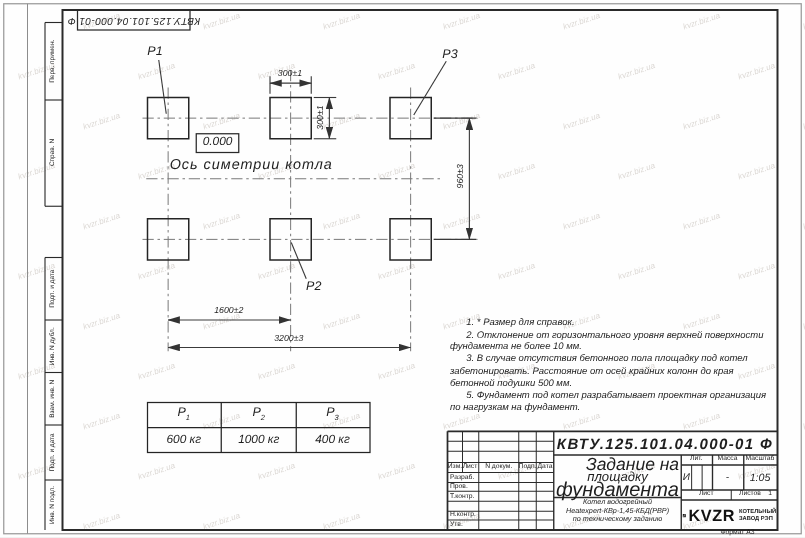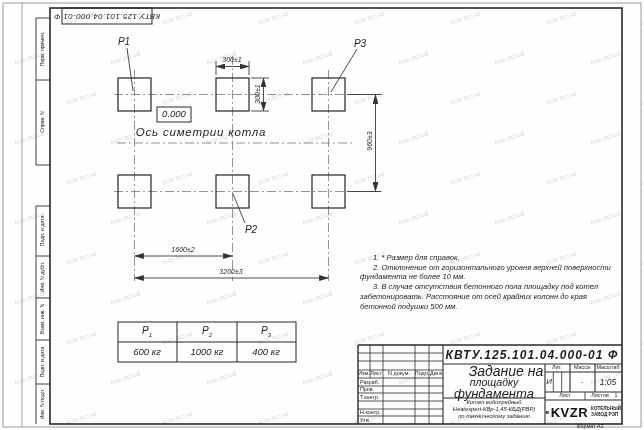--- a/index.html
+++ b/index.html
@@ -247,28 +247,29 @@
     <div class="t c" style="left:266px;top:332px;font-size:10px;"><span>P</span><sub style="font-size:6px;">3</sub></div>
     <div class="t c" style="left:147px;top:352px;font-size:9.5px;">600 кг</div>
     <div class="t c" style="left:207px;top:352px;font-size:9.5px;">1000 кг</div>
     <div class="t c" style="left:266px;top:352px;font-size:9.5px;">400 кг</div>
   </div>
 
   <div style="position:absolute;left:360px;top:253px;width:260px;">
     <p class="note">1. * Размер для справок.</p>
     <p class="note">2. Отклонение от горизонтального уровня верхней поверхности фундамента не более 10 мм.</p>
     <p class="note">3. В случае отсутствия бетонного пола площадку под котел забетонировать. Расстояние от осей крайних колонн до края бетонной подушки 500 мм.</p>
+    <p class="note">5. Фундамент под котел разрабатывает проектная организация по нагрузкам на фундамент.</p>
   </div>
 
   <div>
     <div class="t c" style="left:532px;top:355px;font-size:12px;font-weight:600;letter-spacing:1.1px;">КВТУ.125.101.04.000-01  Ф</div>
 
     <div class="t c" style="left:506px;top:371px;font-size:14px;font-style:italic;">Задание на</div>
     <div class="t c" style="left:494px;top:382px;font-size:10.5px;">площадку</div>
-    <div class="t c" style="left:494px;top:393px;font-size:13px;">фундамента</div>
+    <div class="t c" style="left:494px;top:393px;font-size:16px;">фундамента</div>
 
     <div class="t c" style="left:494px;top:403px;font-size:5.8px;">Котел водогрейный</div>
     <div class="t c" style="left:494px;top:410px;font-size:5.8px;">Heatexpert-КВр-1,45-КБД(РВР)</div>
     <div class="t c" style="left:494px;top:417px;font-size:5.8px;">по техническому заданию</div>
 
     <div class="t c tiny" style="left:364px;top:374px;">Изм.</div>
     <div class="t c tiny" style="left:376px;top:374px;">Лист</div>
     <div class="t c tiny" style="left:399px;top:374px;">N докум.</div>
     <div class="t c tiny" style="left:422px;top:374px;">Подп.</div>
     <div class="t c tiny" style="left:436px;top:374px;">Дата</div>

